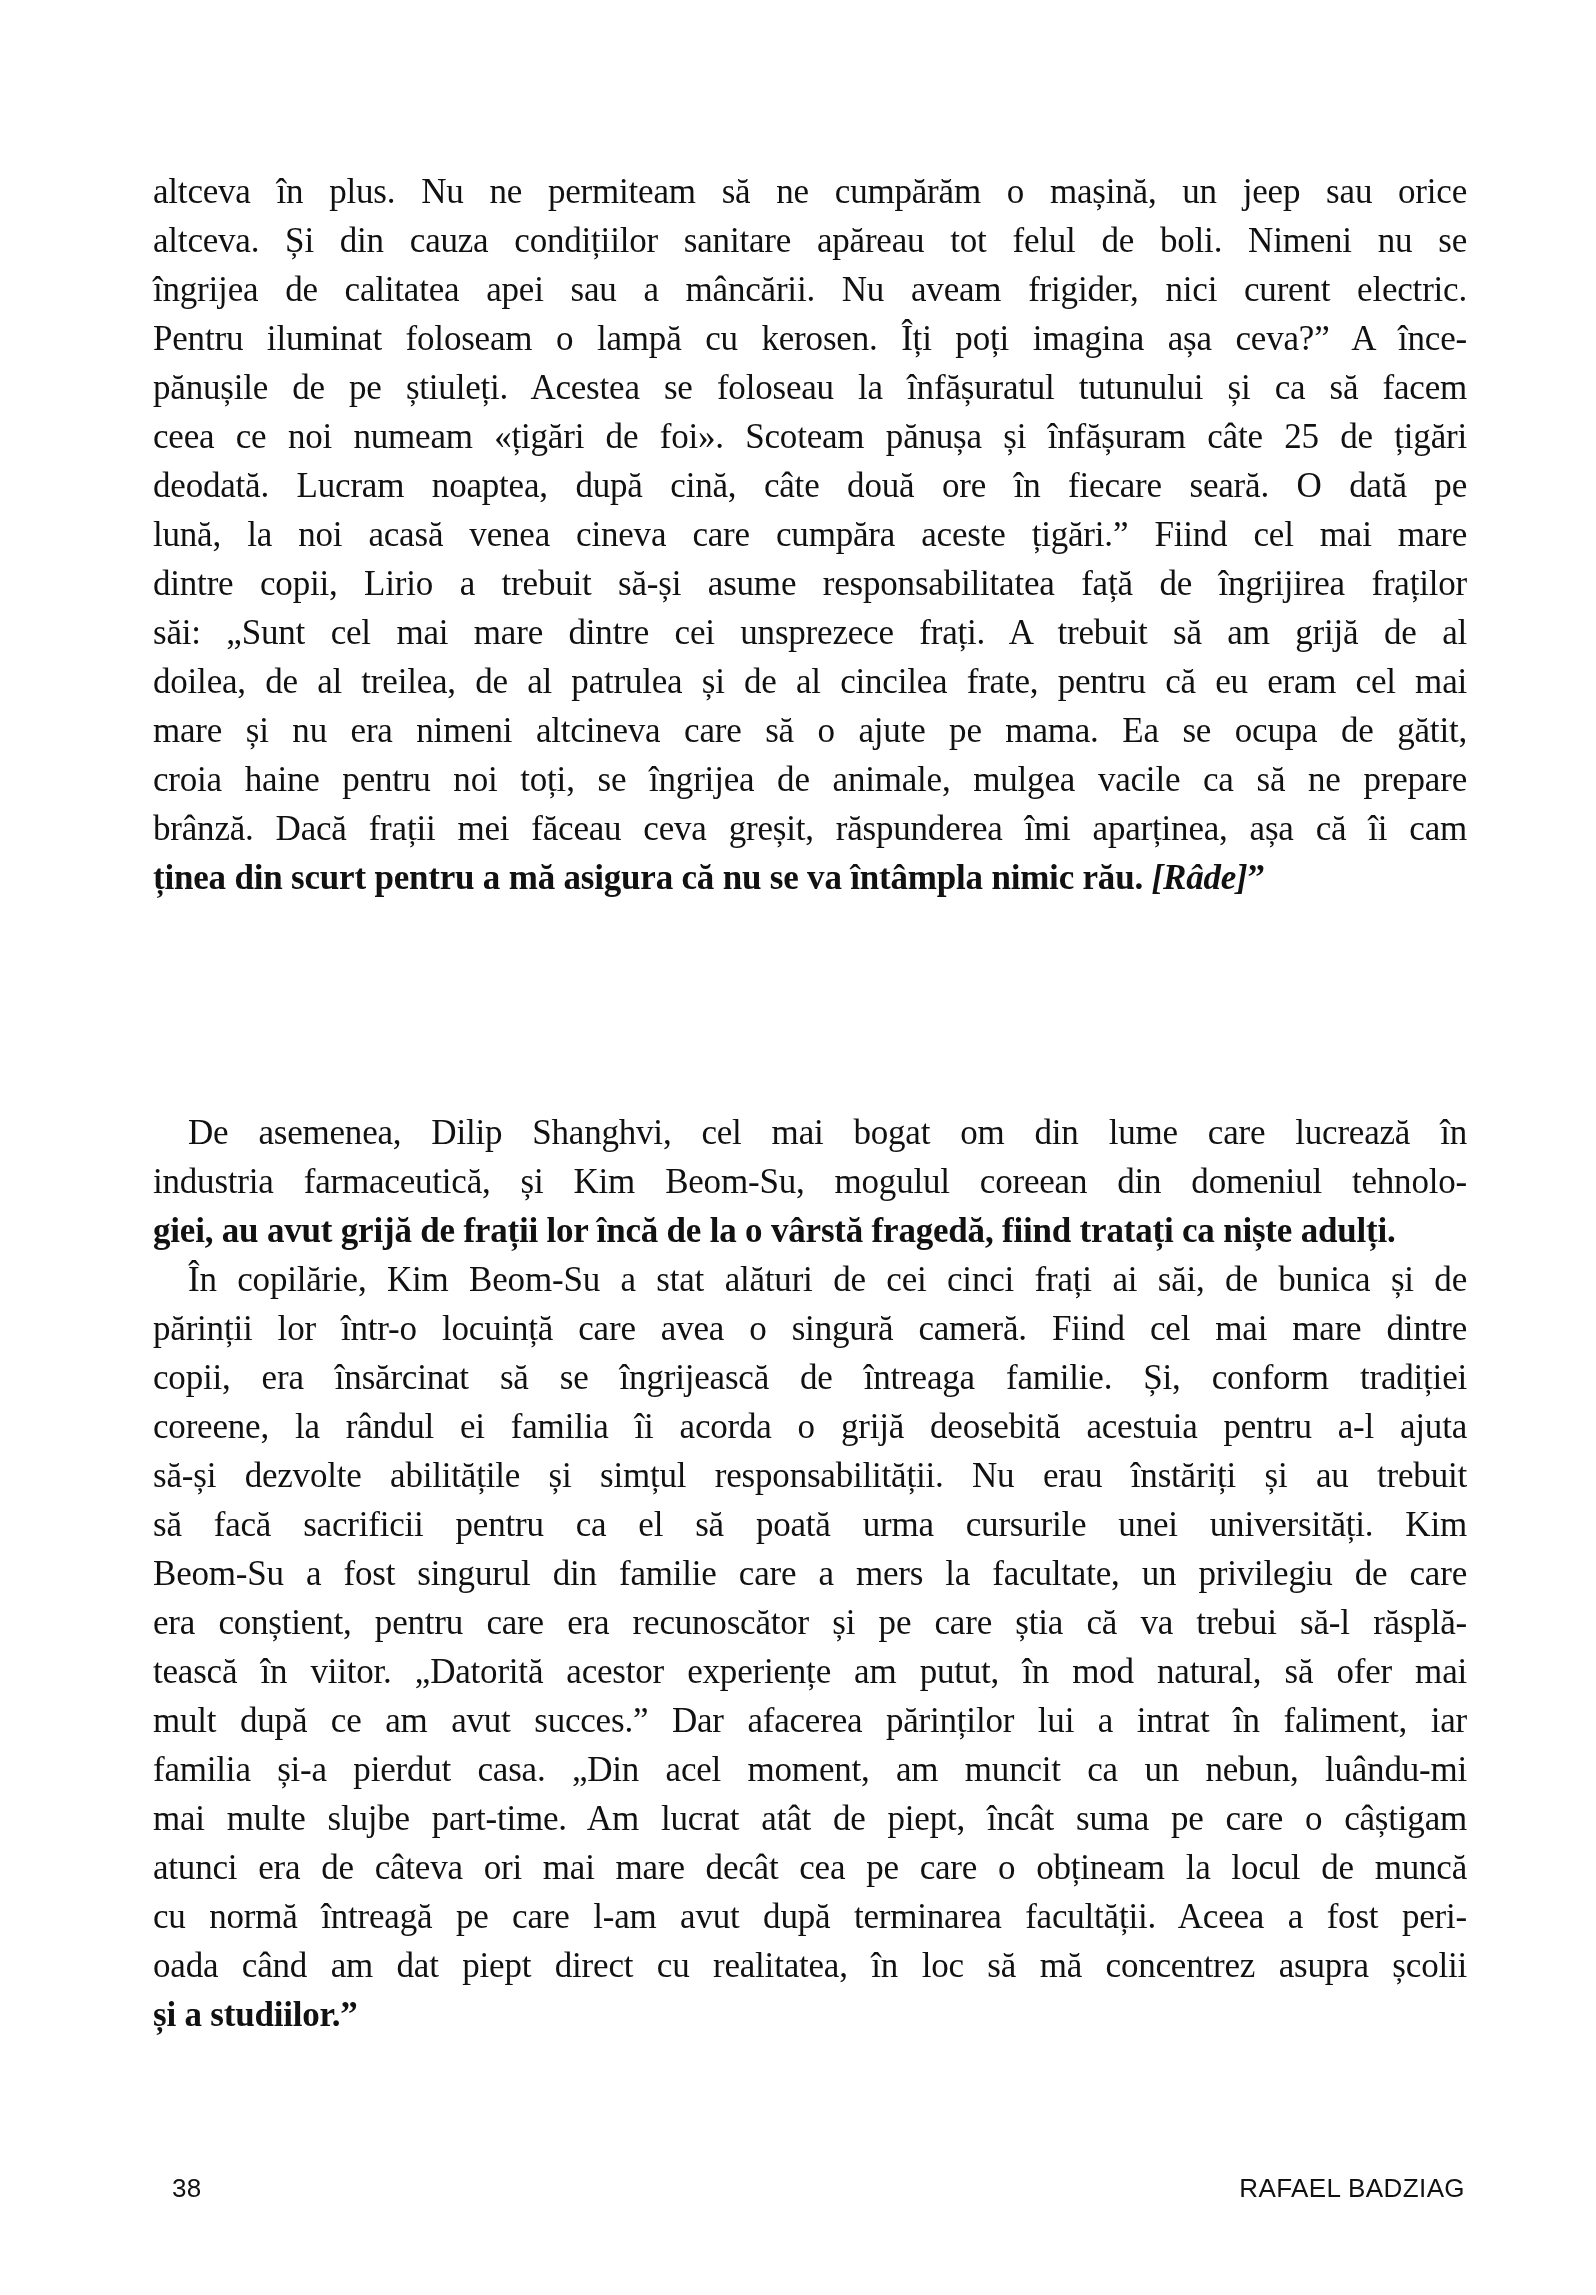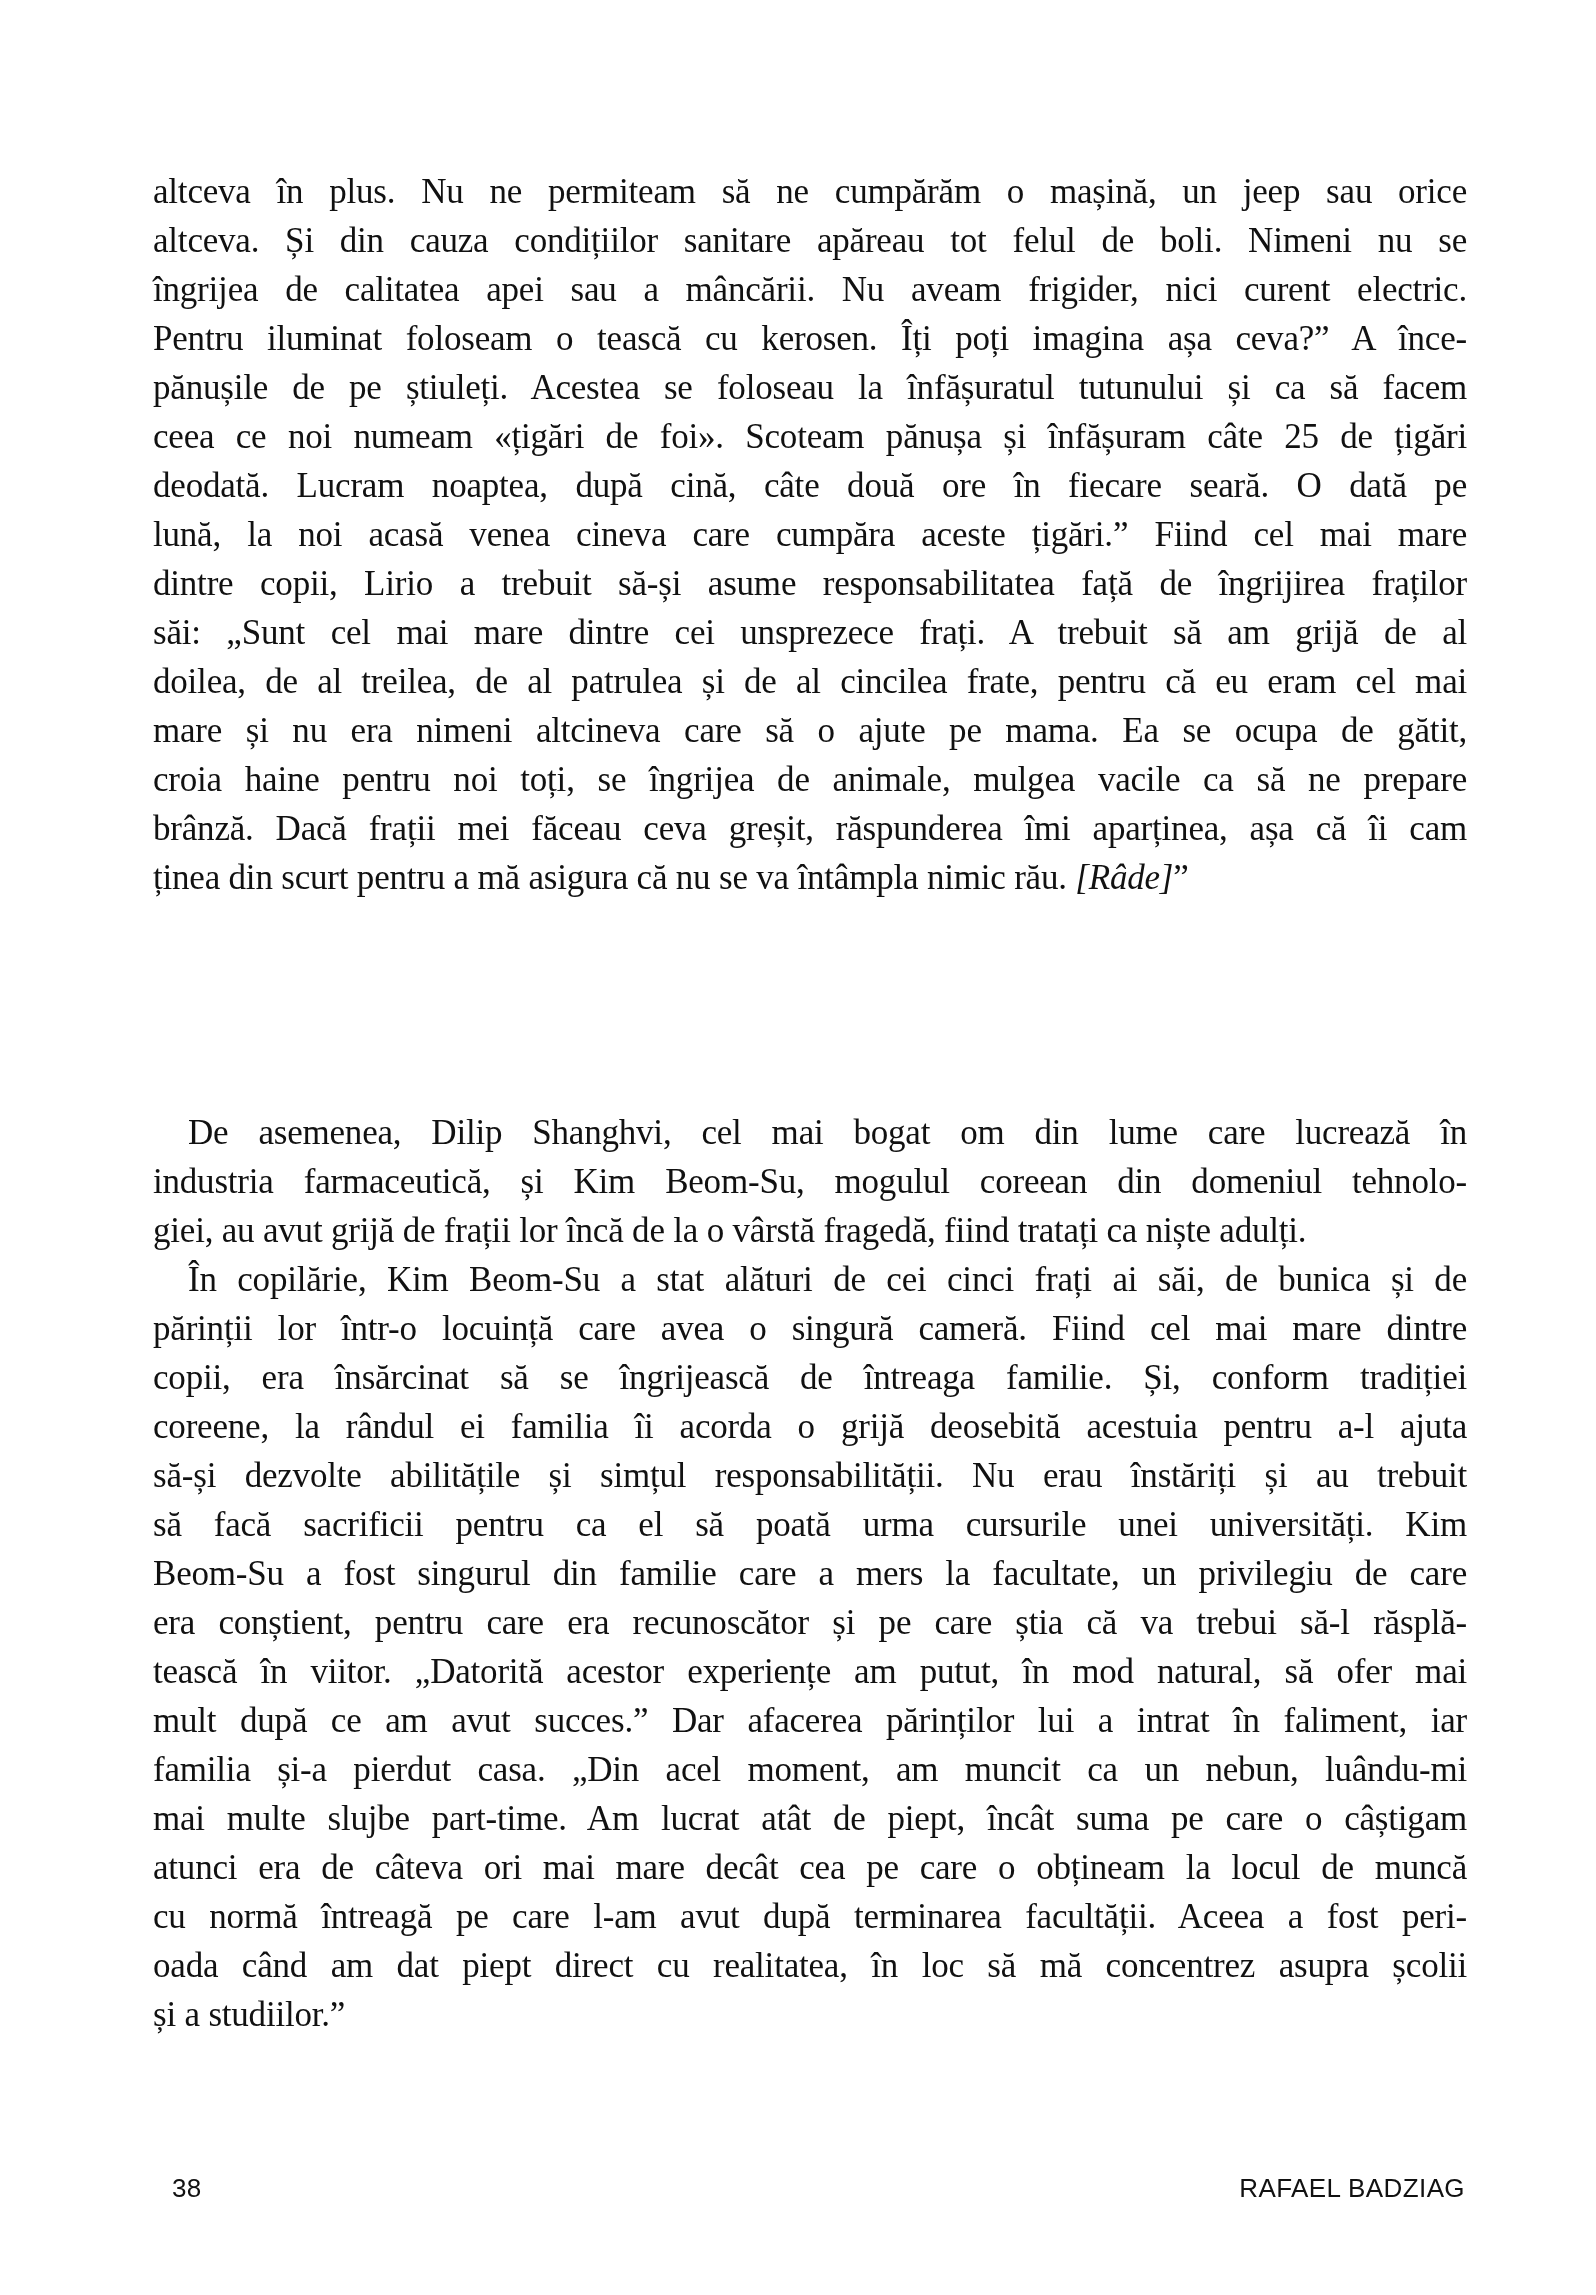--- a/index.html
+++ b/index.html
@@ -8,21 +8,21 @@
   .text-block {
     position: absolute; left: 153px; width: 1314px;
     font-family: "Liberation Serif", "DejaVu Serif", serif;
     font-size: 35px; color: #111;
   }
   .line {
     display: block; height: 49px; line-height: 49px;
     white-space: nowrap; text-align: justify; text-align-last: justify;
     letter-spacing: -0.2px;
   }
-  .line.last { text-align-last: left; }
+  .line.last { text-align-last: left; font-weight: bold; }
   .line.indent { padding-left: 35px; }
   .block-1 { top: 167px; }
   .block-2 { top: 1108px; }
   .footer {
     position: absolute; top: 2163px; height: 51px; line-height: 51px;
     font-family: "Liberation Sans", "DejaVu Sans", sans-serif;
     font-size: 26px; color: #111; letter-spacing: 0.4px;
   }
   .page-number { left: 172px; }
   .running-head { right: 132px; text-transform: uppercase; }
@@ -31,21 +31,21 @@
 </head>
 <body>
 
 <div class="page">
 
   <div class="text-block block-1">
     <div>
       <span class="line">altceva în plus. Nu ne permiteam să ne cumpărăm o mașină, un jeep sau orice</span>
       <span class="line">altceva. Și din cauza condițiilor sanitare apăreau tot felul de boli. Nimeni nu se</span>
       <span class="line">îngrijea de calitatea apei sau a mâncării. Nu aveam frigider, nici curent electric.</span>
-      <span class="line">Pentru iluminat foloseam o tească cu kerosen. Îți poți imagina așa ceva?” A înce-</span>
+      <span class="line">Pentru iluminat foloseam o lampă cu kerosen. Îți poți imagina așa ceva?” A înce-</span>
       <span class="line">pănușile de pe știuleți. Acestea se foloseau la înfășuratul tutunului și ca să facem</span>
       <span class="line">ceea ce noi numeam «țigări de foi». Scoteam pănușa și înfășuram câte 25 de țigări</span>
       <span class="line">deodată. Lucram noaptea, după cină, câte două ore în fiecare seară. O dată pe</span>
       <span class="line">lună, la noi acasă venea cineva care cumpăra aceste țigări.” Fiind cel mai mare</span>
       <span class="line">dintre copii, Lirio a trebuit să-și asume responsabilitatea față de îngrijirea fraților</span>
       <span class="line">săi: „Sunt cel mai mare dintre cei unsprezece frați. A trebuit să am grijă de al</span>
       <span class="line">doilea, de al treilea, de al patrulea și de al cincilea frate, pentru că eu eram cel mai</span>
       <span class="line">mare și nu era nimeni altcineva care să o ajute pe mama. Ea se ocupa de gătit,</span>
       <span class="line">croia haine pentru noi toți, se îngrijea de animale, mulgea vacile ca să ne prepare</span>
       <span class="line">brânză. Dacă frații mei făceau ceva greșit, răspunderea îmi aparținea, așa că îi cam</span>

